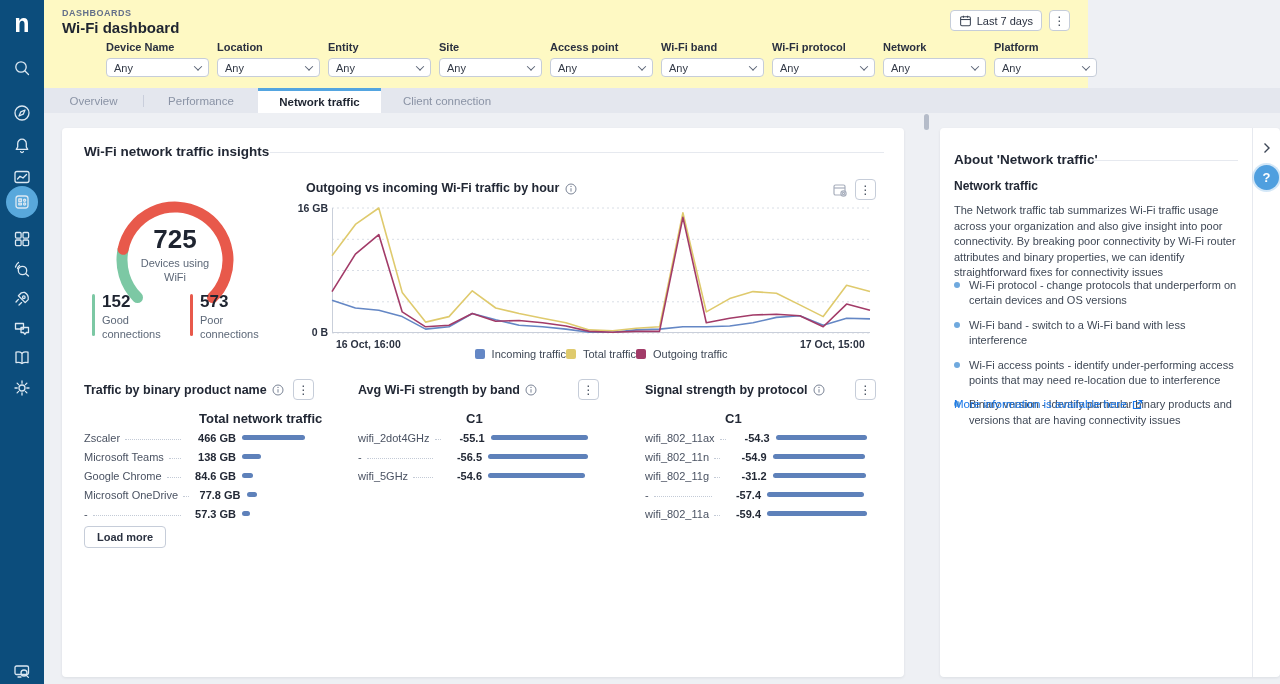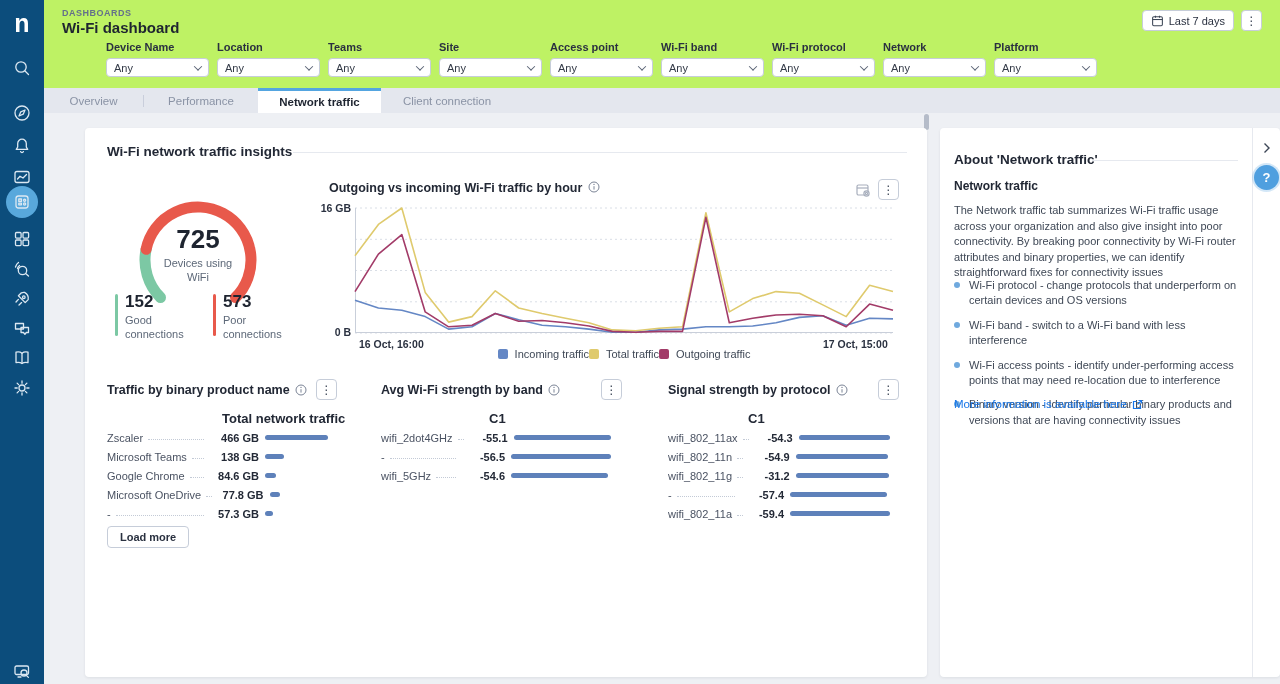--- a/index.html
+++ b/index.html
@@ -9,21 +9,21 @@
 
   
   .sidebar { position:absolute; left:0; top:0; width:44px; height:684px; background:#0c4d7c; z-index:5; }
   .side-item { position:absolute; left:0; width:44px; height:32px; display:flex; align-items:center; justify-content:center; cursor:pointer; }
   .side-item svg { stroke:#dce8f2; fill:none; stroke-width:1.3; stroke-linecap:round; stroke-linejoin:round; }
   .side-logo { position:absolute; left:0; top:6px; width:44px; height:34px; display:flex; align-items:center; justify-content:center;
                color:#fff; font-size:25px; font-weight:700; }
   .active-circle { position:absolute; left:6px; top:186px; width:32px; height:32px; border-radius:50%; background:#58a8dc; }
 
   
-  .header { position:absolute; left:44px; top:0; width:1236px; height:88px; background:#bef264; }
+  .header { position:absolute; left:44px; top:0; width:1044px; height:88px; background:#fef9c3; }
   .breadcrumb { position:absolute; left:18px; top:8px; font-size:9px; font-weight:700; letter-spacing:.5px; color:#64708a; }
   .page-title { position:absolute; left:18px; top:19px; font-size:15px; font-weight:700; color:#1e2430; }
   .hdr-btn { position:absolute; top:10px; height:21px; border:1px solid #c6cdd9; border-radius:4px; background:#fff;
              display:flex; align-items:center; gap:5px; padding:0 8px; font-size:11px; color:#2a3140; cursor:pointer; }
   .kebab { border:1px solid #c6cdd9; border-radius:4px; background:#fff; width:21px; height:21px; display:flex; align-items:center;
            justify-content:center; font-size:12px; color:#3c4656; cursor:pointer; line-height:1; }
 
   
   .filters { position:absolute; left:62px; top:41px; display:flex; }
   .filter { width:103px; margin-right:8px; }
@@ -33,38 +33,38 @@
   .chev { width:6px; height:6px; border-right:1.3px solid #5a6375; border-bottom:1.3px solid #5a6375; transform:rotate(45deg) translate(-1px,-1px); }
 
   
   .tabs { position:absolute; left:44px; top:88px; width:1236px; height:25px; background:#e4e7ee; display:flex; align-items:stretch; }
   .tab { font-size:11.5px; color:#8a93a5; display:flex; align-items:center; justify-content:center; cursor:pointer; }
   .tab.active { background:#ffffff; border-top:3px solid #54a5e0; color:#1e2430; font-weight:700; }
   .tab-divider { width:1px; height:12px; background:#c9cedb; align-self:center; }
 
   
   .card { position:absolute; background:#fff; border-radius:4px; box-shadow:0 1px 3px rgba(16,24,40,.08); }
-  .main-card { left:62px; top:128px; width:842px; height:549px;margin-left:23px; }
+  .main-card { left:62px; top:128px; width:842px; height:549px; }
   .about-card { left:940px; top:128px; width:340px; height:549px; }
 
   .sec-title { position:absolute; left:22px; top:16px; font-size:13.5px; font-weight:700; color:#222835; }
   .sec-rule { position:absolute; top:24px; height:1px; background:#e6e9ef; }
 
   
   .gauge-box { position:absolute; left:51px; top:70px; width:124px; height:124px; }
   .gauge-center { position:absolute; left:0; top:26px; width:124px; display:flex; flex-direction:column; align-items:center; }
   .gauge-value { font-size:26px; font-weight:700; color:#1e2430; }
   .gauge-caption { width:86px; text-align:center; font-size:11px; line-height:1.25; color:#5d6878; margin-top:2px; }
   .stat { position:absolute; top:164px; display:flex; gap:7px; }
   .stat-bar { width:3px; height:42px; border-radius:2px; margin-top:2px; }
   .stat-num { font-size:17px; font-weight:700; color:#1e2430; }
   .stat-label { width:72px; font-size:11px; line-height:1.3; color:#5d6878; margin-top:1px; }
 
   
-  .chart-title-row { position:absolute; left:244px; top:53px; display:flex; align-items:flex-start; gap:6px; }
+  .chart-title-row { position:absolute; left:244px; top:53px; display:flex; align-items:flex-end; gap:6px; }
   .chart-title { font-size:12.5px; font-weight:700; color:#222835; }
   .info-ico { display:inline-flex; }
   .plot { position:absolute; left:270px; top:80px; width:538px; height:125px; }
   .ylab { position:absolute; width:38px; text-align:right; font-size:10.5px; font-weight:700; color:#2a3140; }
   .xlab { position:absolute; top:210px; font-size:10.5px; font-weight:700; color:#2a3140; }
   .legend { position:absolute; left:270px; top:220px; width:538px; display:flex; justify-content:center; }
   .leg-item { display:flex; align-items:center; gap:7px; font-size:11px; color:#3f4856; cursor:pointer; }
   .swatch { width:10px; height:10px; border-radius:2px; }
 
   
@@ -221,21 +221,21 @@
         </div>
       </div>
     <div class="filter">
         <div class="flabel">Location</div>
       <div class="fselect">
           <span>Any</span>
           <span class="chev"></span>
         </div>
       </div>
     <div class="filter">
-        <div class="flabel">Teams</div>
+        <div class="flabel">Entity</div>
       <div class="fselect">
           <span>Any</span>
           <span class="chev"></span>
         </div>
       </div>
     <div class="filter">
         <div class="flabel">Site</div>
       <div class="fselect">
           <span>Any</span>
           <span class="chev"></span>

